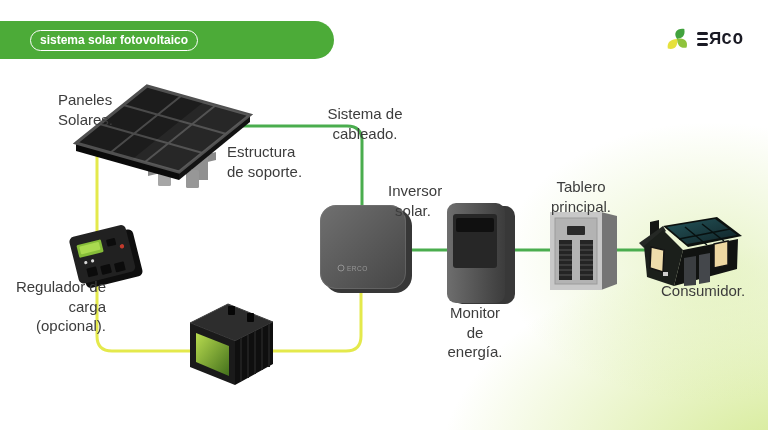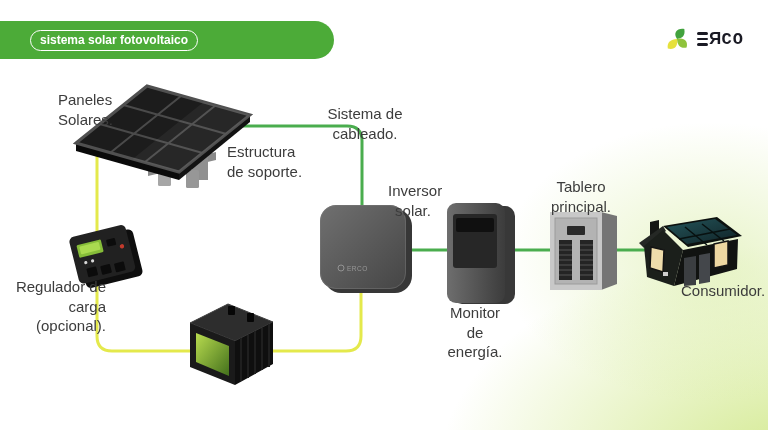--- a/index.html
+++ b/index.html
@@ -180,15 +180,15 @@
   <div class="lbl center" style="left:327px;top:104px;width:76px;">Sistema de
 cableado.</div>
   <div class="lbl center" style="left:388px;top:181px;width:50px;">Inversor
 solar.</div>
   <div class="lbl center" style="left:10px;top:277px;width:96px;text-align:right;">Regulador de
 carga (opcional).</div>
   <div class="lbl center" style="left:441px;top:303px;width:68px;">Monitor de
 energía.</div>
   <div class="lbl center" style="left:547px;top:177px;width:68px;">Tablero
 principal.</div>
-  <div class="lbl" style="left:681px;top:281px;">Consumidor.</div>
+  <div class="lbl" style="left:661px;top:281px;">Consumidor.</div>
 
 </div>
 
 </body></html>

